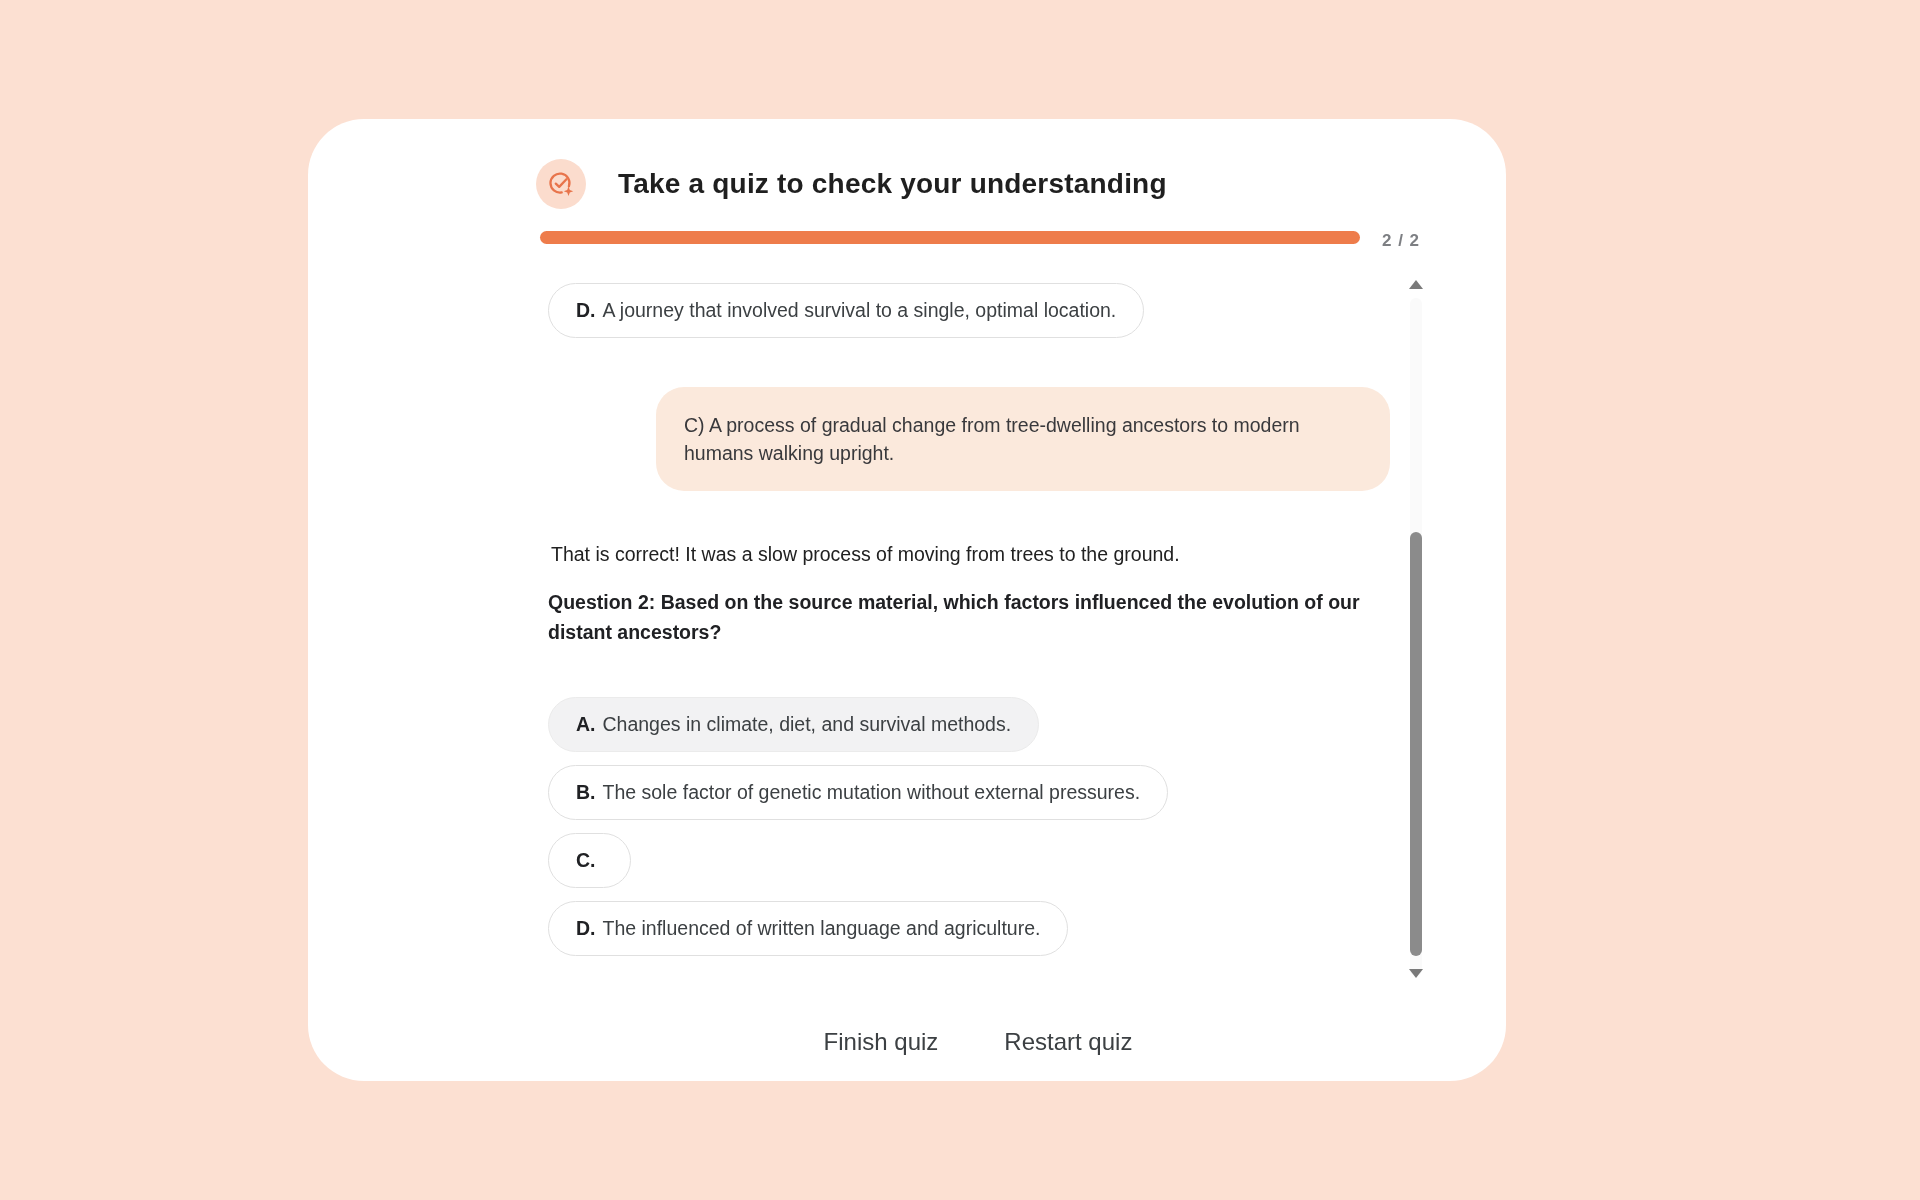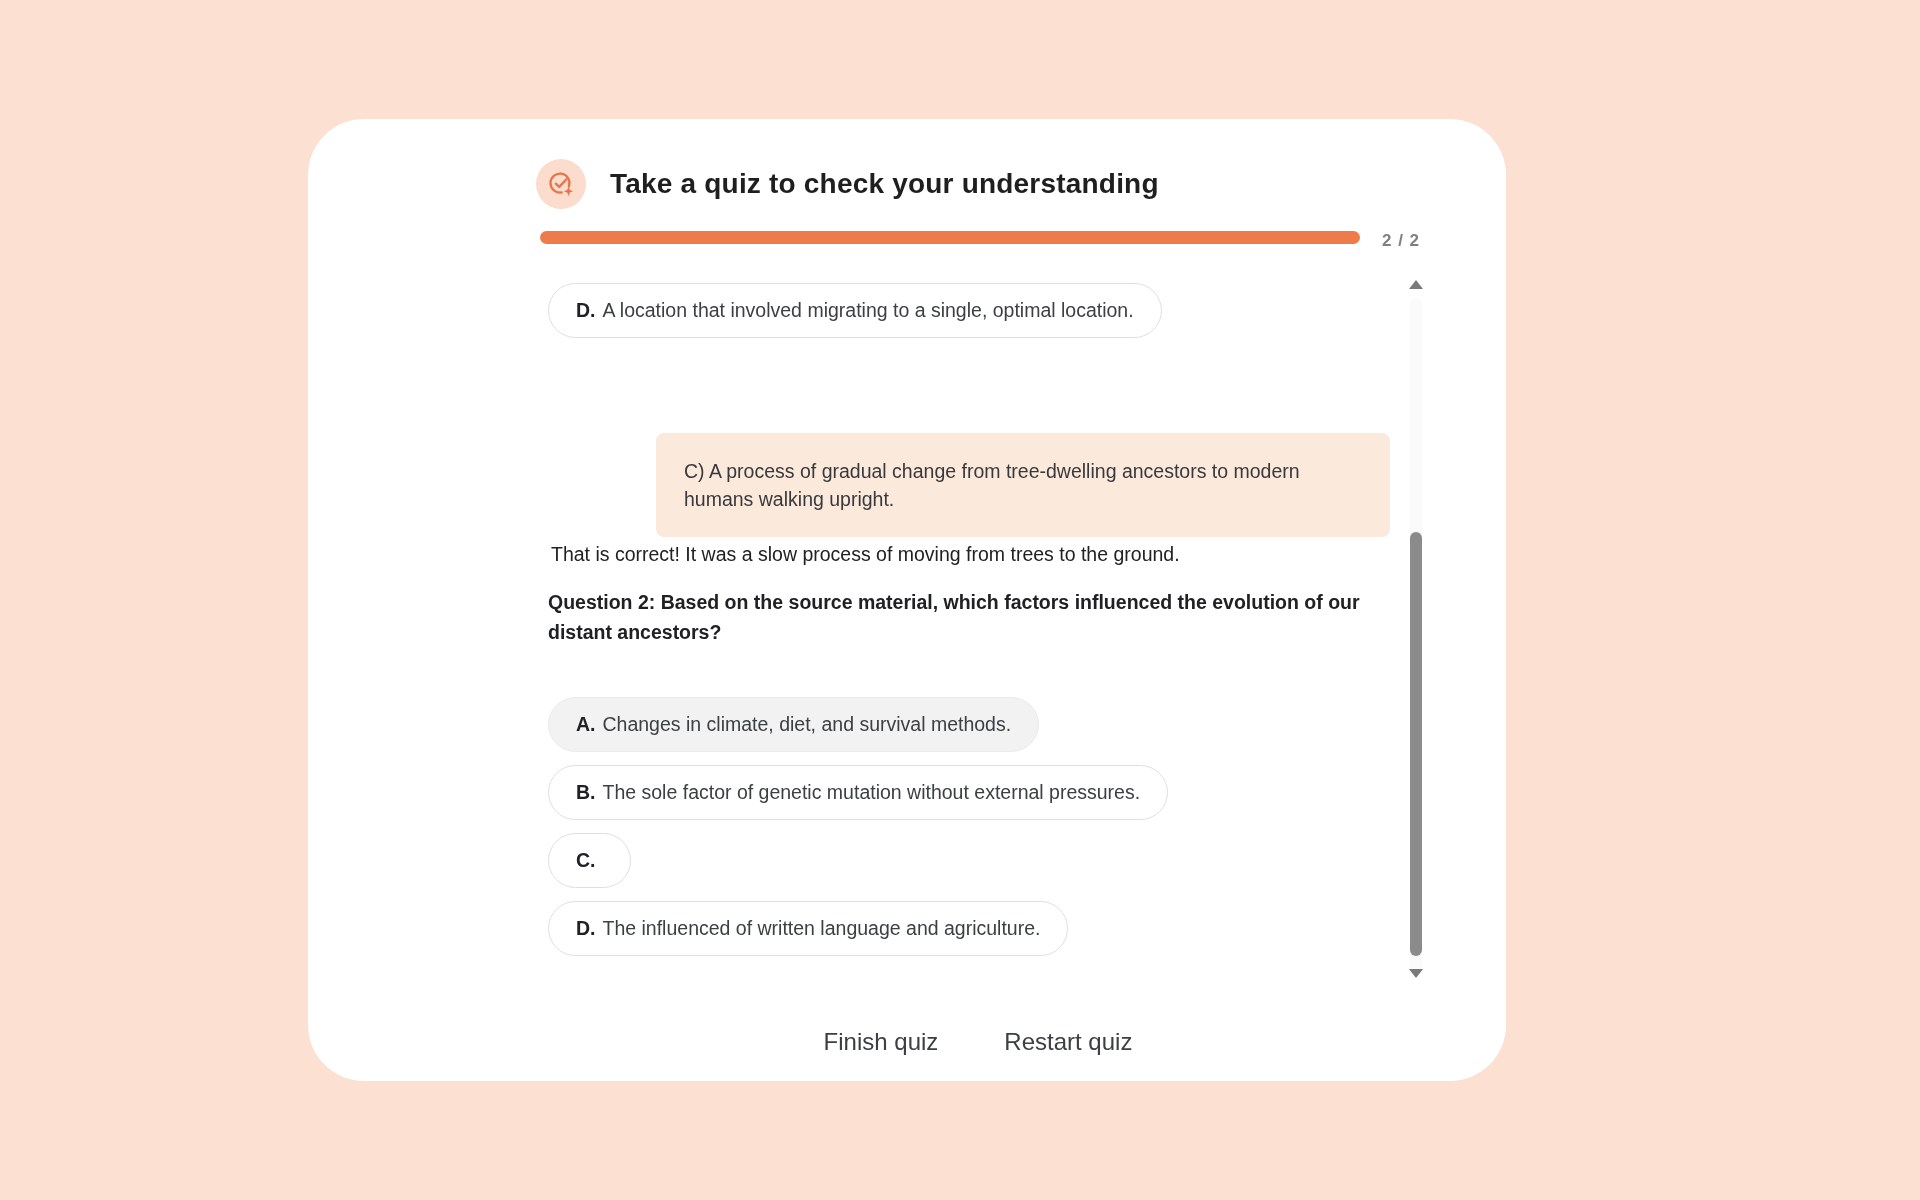--- a/index.html
+++ b/index.html
@@ -11,21 +11,21 @@
   }
   .stage { position:absolute; inset:0; }
 
   .card {
     position:absolute; left:308px; top:119px;
     width:1198px; height:962px;
     background:#ffffff; border-radius:56px;
   }
 
   
-  .header { position:absolute; left:228px; top:40px; display:flex; align-items:center; gap:24px; }
+  .header { position:absolute; left:228px; top:40px; display:flex; align-items:center; gap:32px; }
   .badge {
     width:50px; height:50px; border-radius:50%;
     background:#fbdccd; display:flex; align-items:center; justify-content:center;
   }
   .title { font-size:28px; font-weight:600; color:#1f1f1f; letter-spacing:0.2px; }
 
   
   .progress-row { position:absolute; left:232px; top:112px; display:flex; }
   .progress-bar { width:820px; height:13px; border-radius:7px; background:#ee7c4b; }
   .progress-label { margin-left:22px; font-size:17px; font-weight:600; color:#7d7f83; letter-spacing:1px; white-space:nowrap; }
@@ -41,22 +41,22 @@
   .pill.highlighted { background:#f2f2f3; border-color:#ebebeb; }
 
   .pill-prev { top:164px; }
   .opt-a { top:578px; }
   .opt-b { top:646px; }
   .opt-c { top:714px; }
   .opt-d { top:782px; }
 
   .bubble {
     position:absolute; left:348px; top:268px; width:734px;
-    background:#fbe9dc; border-radius:8px; padding:24px 28px;
-    font-size:19.5px; line-height:28px; color:#39393c;margin-top:46px;
+    background:#fbe9dc; border-radius:28px; padding:24px 28px;
+    font-size:19.5px; line-height:28px; color:#39393c;
   }
 
   .feedback {
     position:absolute; left:243px; top:424px; width:900px;
     font-size:19.5px; color:#212121;
   }
   .question {
     position:absolute; left:240px; top:468px; width:880px;
     font-size:19.5px; line-height:30px; font-weight:700; color:#202124;
   }
@@ -107,21 +107,21 @@
       <div class="title">Take a quiz to check your understanding</div>
     </div>
 
     <div class="progress-row">
       <div class="progress-bar"></div>
       <div class="progress-label">2 / 2</div>
     </div>
 
     <div class="pill pill-prev">
       <span class="letter">D.</span>
-      <span>A location that involved migrating to a single, optimal location.</span>
+      <span>A journey that involved survival to a single, optimal location.</span>
     </div>
 
     <div class="bubble">C) A process of gradual change from tree-dwelling ancestors to modern humans walking upright.</div>
 
     <div class="feedback">That is correct! It was a slow process of moving from trees to the ground.</div>
 
     <div class="question">Question 2: Based on the source material, which factors influenced the evolution of our distant ancestors?</div>
 
     <div class="pill opt-a highlighted">
       <span class="letter">A.</span>

